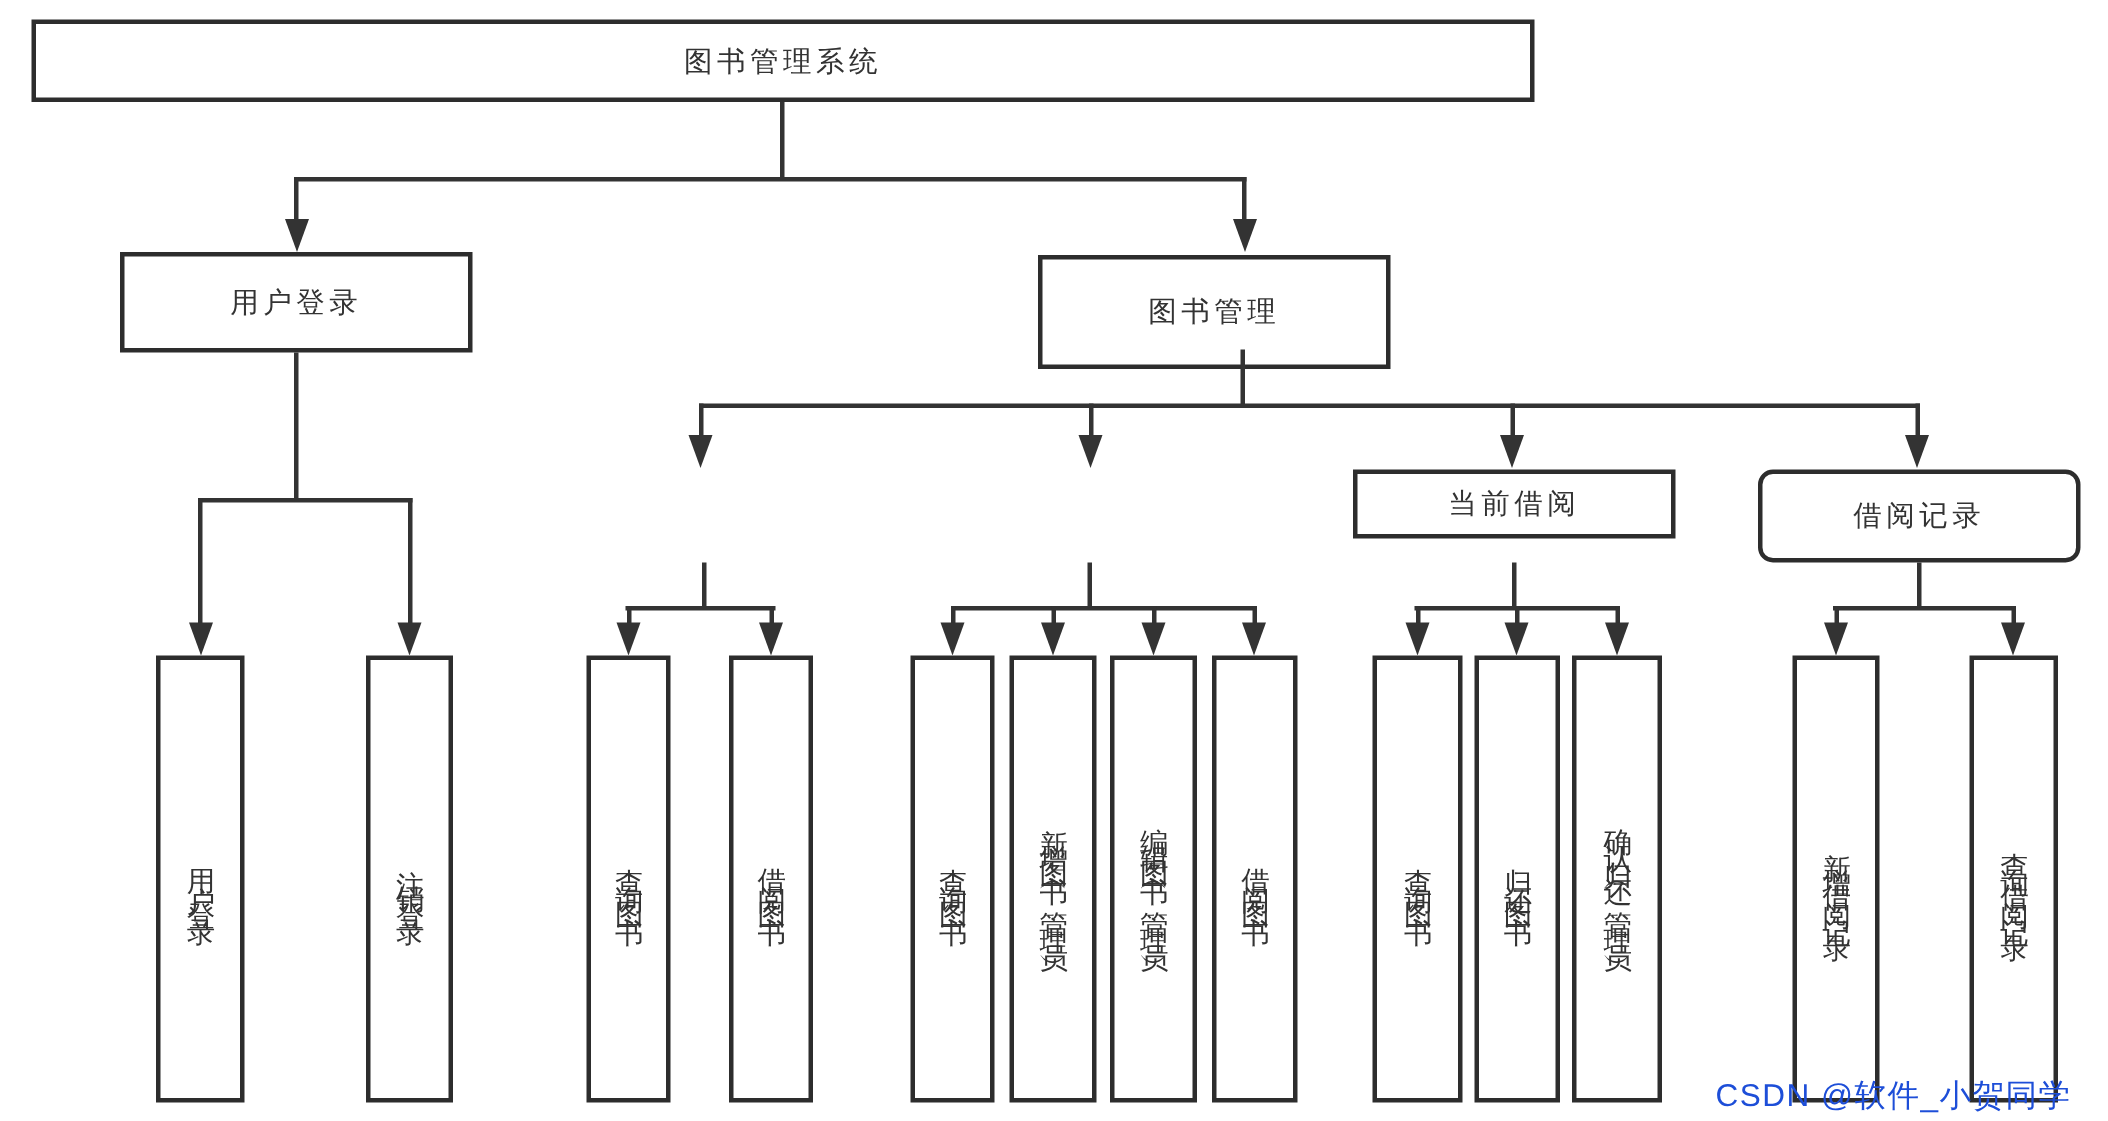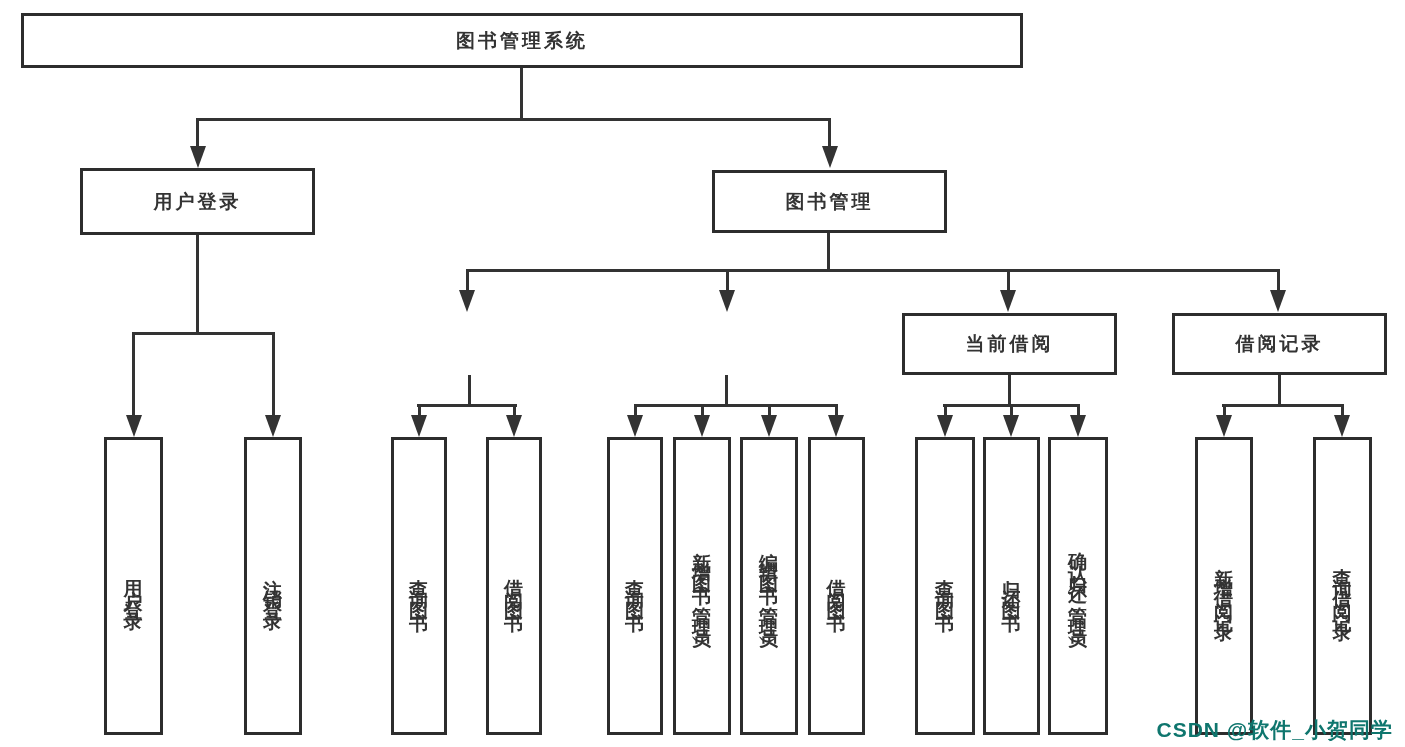--- a/index.html
+++ b/index.html
@@ -2,21 +2,20 @@
 <html><head>
 <meta charset="utf-8">
 <style>
   html,body{margin:0;padding:0;background:#fff;}
   #canvas{
     position:relative;
     width:1405px;height:747px;
     background:#ffffff;
     font-family:"Liberation Sans","DejaVu Sans",sans-serif;
     overflow:hidden;
-    font-weight:bold;
   }
   .box{
     position:absolute;
     box-sizing:border-box;
     border:3px solid #2d2d2d;
     background:#ffffff;
     display:flex;
     align-items:center;
     justify-content:center;
     font-size:19px;
@@ -35,64 +34,64 @@
   .vl{position:absolute;width:3px;background:#333333;}
   .hl{position:absolute;height:3px;background:#333333;}
   .arrow{
     position:absolute;width:0;height:0;
     border-left:8px solid transparent;
     border-right:8px solid transparent;
     border-top:22px solid #333333;
   }
   .watermark{
     position:absolute;
-    right:12px;bottom:3px;
+    right:24px;bottom:3px;
     font-size:21px;
-    color:#0f766e;
+    color:#1d4ed8;
     letter-spacing:1px;
     white-space:nowrap;
   }
 </style>
 </head>
 <body>
 
 <div id="canvas">
 
   <div class="box" style="left:21px;top:13px;width:1002px;height:55px;">图书管理系统</div>
 
   <div class="vl" style="left:520px;top:68px;height:52px;"></div>
   <div class="hl" style="left:196px;top:118px;width:635px;"></div>
   <div class="vl" style="left:196px;top:118px;height:30px;"></div>
   <div class="vl" style="left:828px;top:118px;height:30px;"></div>
   <div class="arrow" style="left:190px;top:146px;"></div>
   <div class="arrow" style="left:822px;top:146px;"></div>
 
   <div class="box" style="left:80px;top:168px;width:235px;height:67px;">用户登录</div>
-  <div class="box" style="left:712px;top:170px;width:235px;height:63px;">图书管理</div>
+  <div class="box" style="left:692px;top:170px;width:235px;height:76px;">图书管理</div>
 
   <div class="vl" style="left:196px;top:235px;height:99px;"></div>
   <div class="hl" style="left:132px;top:332px;width:143px;"></div>
   <div class="vl" style="left:132px;top:332px;height:84px;"></div>
   <div class="vl" style="left:272px;top:332px;height:84px;"></div>
   <div class="arrow" style="left:126px;top:415px;"></div>
   <div class="arrow" style="left:265px;top:415px;"></div>
 
   <div class="vl" style="left:827px;top:233px;height:38px;"></div>
   <div class="hl" style="left:466px;top:269px;width:814px;"></div>
   <div class="vl" style="left:466px;top:269px;height:22px;"></div>
   <div class="vl" style="left:726px;top:269px;height:22px;"></div>
   <div class="vl" style="left:1007px;top:269px;height:22px;"></div>
   <div class="vl" style="left:1277px;top:269px;height:22px;"></div>
   <div class="arrow" style="left:459px;top:290px;"></div>
   <div class="arrow" style="left:719px;top:290px;"></div>
   <div class="arrow" style="left:1000px;top:290px;"></div>
   <div class="arrow" style="left:1270px;top:290px;"></div>
 
-  <div class="box" style="left:902px;top:313px;width:215px;height:62px;">当前借阅</div>
-  <div class="box" style="left:1172px;top:313px;width:215px;height:62px;">借阅记录</div>
+  <div class="box" style="left:902px;top:313px;width:215px;height:46px;">当前借阅</div>
+  <div class="box" style="left:1172px;top:313px;width:215px;height:62px;border-radius:10px;">借阅记录</div>
 
   <div class="vl" style="left:468px;top:375px;height:31px;"></div>
   <div class="hl" style="left:417px;top:404px;width:100px;"></div>
   <div class="vl" style="left:418px;top:404px;height:14px;"></div>
   <div class="vl" style="left:513px;top:404px;height:14px;"></div>
   <div class="arrow" style="left:411px;top:415px;"></div>
   <div class="arrow" style="left:506px;top:415px;"></div>
 
   <div class="vl" style="left:725px;top:375px;height:31px;"></div>
   <div class="hl" style="left:634px;top:404px;width:204px;"></div>

